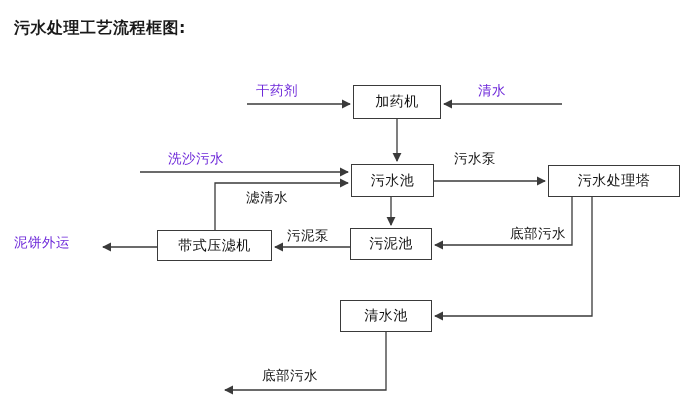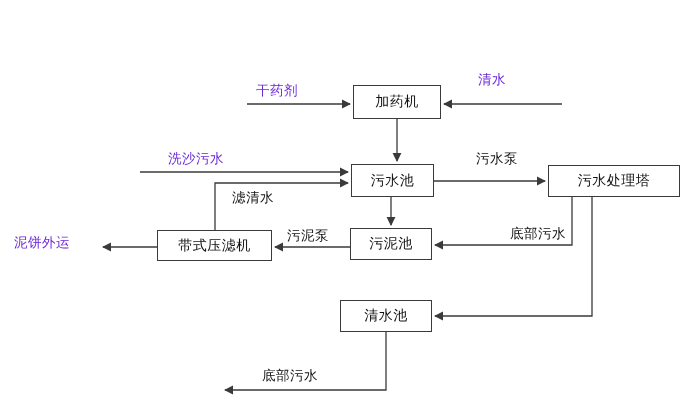--- a/index.html
+++ b/index.html
@@ -62,20 +62,21 @@
     color: #6d28d9;
     white-space: nowrap;
     letter-spacing: 0.5px;
   }
 </style>
 </head>
 <body>
 
 <div id="diagram-root">
 
+  <div class="page-title">污水处理工艺流程框图:</div>
 
   <svg class="flow-canvas" viewBox="0 0 700 420">
     <defs>
       <marker id="arrow" viewBox="0 0 10 10" refX="9" refY="5" markerWidth="7" markerHeight="7" orient="auto-start-reverse">
         <path d="M 0 0 L 10 5 L 0 10 z" fill="#3a3a3a"></path>
       </marker>
     </defs>
 
     <g stroke="#3a3a3a" stroke-width="1.3" fill="none">
 
@@ -118,23 +119,23 @@
     <span>污泥池</span>
   </div>
   <div class="node-box" style="left:157px; top:230px; width:115px; height:31px;">
     <span>带式压滤机</span>
   </div>
   <div class="node-box" style="left:340px; top:300px; width:92px; height:32px;">
     <span>清水池</span>
   </div>
 
   <div class="terminal-label" style="left:256px; top:82px;">干药剂</div>
-  <div class="terminal-label" style="left:478px; top:71px;">清水</div>
+  <div class="terminal-label" style="left:478px; top:82px;">清水</div>
   <div class="terminal-label" style="left:168px; top:150px;">洗沙污水</div>
   <div class="terminal-label" style="left:14px; top:234px;">泥饼外运</div>
 
-  <div class="edge-label" style="left:232px; top:189px;font-family:Liberation Serif, serif;">滤清水</div>
-  <div class="edge-label" style="left:476px; top:150px;">污水泵</div>
+  <div class="edge-label" style="left:246px; top:189px;font-family:Liberation Serif, serif;">滤清水</div>
+  <div class="edge-label" style="left:454px; top:150px;">污水泵</div>
   <div class="edge-label" style="left:287px; top:227px;">污泥泵</div>
   <div class="edge-label" style="left:466px; top:225px;margin-left:44px;">底部污水</div>
   <div class="edge-label" style="left:262px; top:367px;">底部污水</div>
 
 </div>
 
 </body></html>

